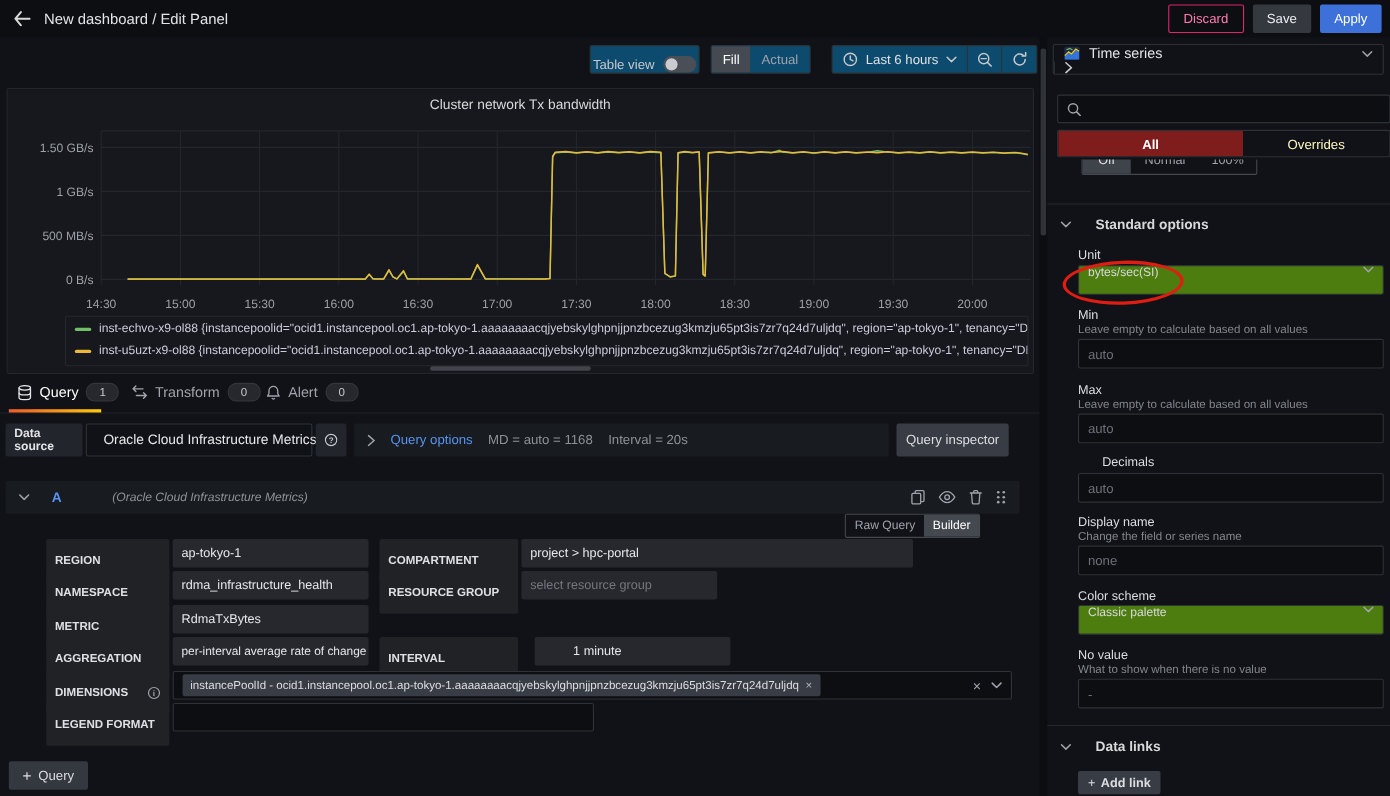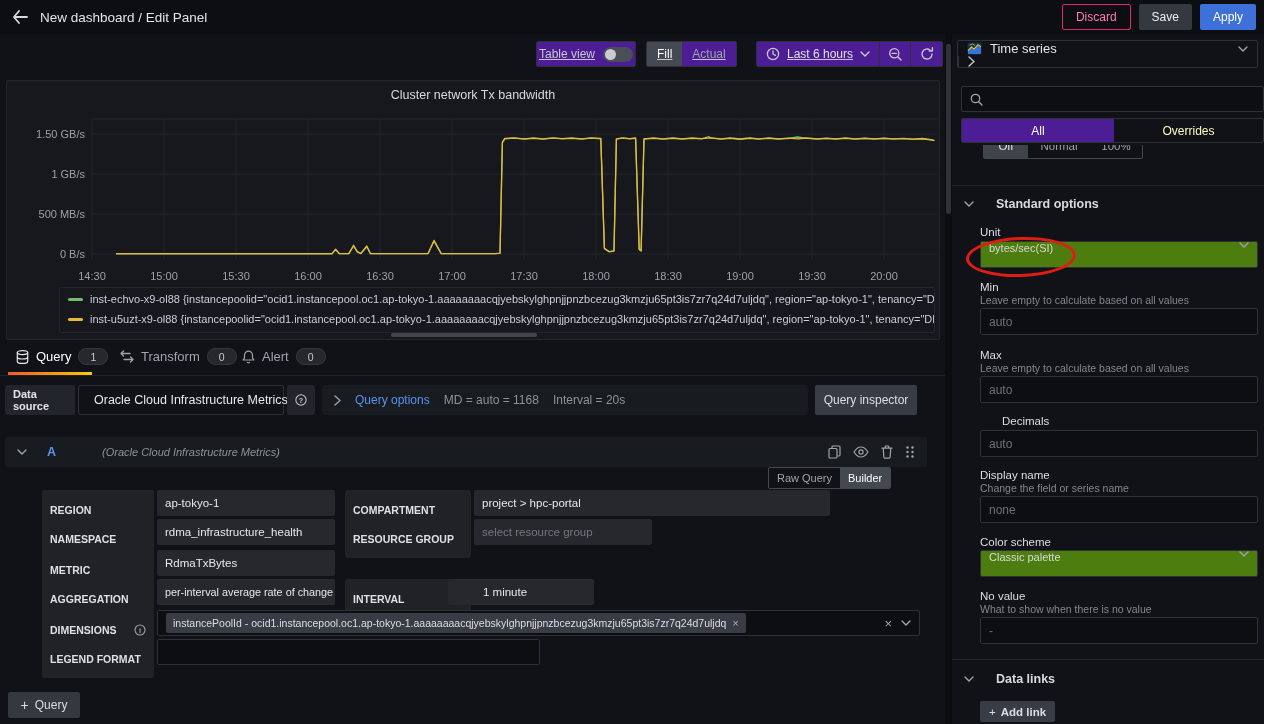--- a/index.html
+++ b/index.html
@@ -7,21 +7,21 @@
   .abs{position:absolute;}
   
   #topbar{position:absolute;left:0;top:0;width:1264px;height:34px;background:#0d0e12;display:flex;align-items:center;}
   #topbar .back{width:40px;text-align:center;font-size:17px;color:#d8d9da;cursor:pointer;}
   #topbar .ttl{font-size:13.5px;font-weight:500;color:#e3e4e8;}
   .btn{display:inline-flex;align-items:center;justify-content:center;height:26px;border-radius:2px;padding:0 13px;font-size:12px;cursor:pointer;box-sizing:border-box;}
   .btn-discard{border:1px solid #e0246e;color:#ff7daf;background:transparent;}
   .btn-save{background:#343940;color:#eceff2;}
   .btn-apply{background:#3d71d9;color:#ffffff;}
   
-  .tbox{border:1px solid #2c3235;border-radius:2px;background:#4c1d95;display:flex;align-items:center;box-sizing:border-box;height:26px;color:#c7c8cc;text-decoration:underline;}
+  .tbox{border:1px solid #2c3235;border-radius:2px;background:#0c4a6e;display:flex;align-items:flex-end;box-sizing:border-box;height:26px;color:#c7c8cc;}
   .seg{display:flex;align-items:center;height:100%;padding:0 10px;color:#9fa3ab;}
   .seg.on{background:#454a52;color:#fff;font-weight:500;}
   .toggle{width:30px;height:15px;background:#4a4e57;border-radius:8px;position:relative;margin-left:8px;}
   .toggle .knob{position:absolute;left:2px;top:2px;width:11px;height:11px;border-radius:50%;background:#c9cbd1;}
   .icnbtn{display:flex;align-items:center;justify-content:center;height:100%;cursor:pointer;}
   svg.ic{display:block;}
   
   #panel{position:absolute;left:6px;top:80px;width:934px;height:260px;background:#16181d;border:1px solid #23262b;border-radius:2px;box-sizing:border-box;}
   #panel .ptitle{position:absolute;left:0;top:7px;width:100%;text-align:center;font-size:12.5px;font-weight:500;color:#d8d9da;}
   #legendbox{position:absolute;left:52px;top:206px;width:874px;height:44px;border:1px solid #24272d;border-radius:2px;overflow:hidden;}
@@ -284,21 +284,21 @@
   <div class="fvalue" style="left:157px;top:519px;width:178px;">rdma_infrastructure_health</div>
   <div class="flabel" style="left:345px;top:519px;width:126px;">RESOURCE GROUP</div>
   <div class="fvalue ph" style="left:474px;top:519px;width:178px;">select resource group</div>
 
   <div class="flabel" style="left:42px;top:550px;width:112px;">METRIC</div>
   <div class="fvalue" style="left:157px;top:550px;width:178px;">RdmaTxBytes</div>
 
   <div class="flabel" style="left:42px;top:579px;width:112px;">AGGREGATION</div>
   <div class="fvalue" style="left:157px;top:579px;width:178px;font-size:10.8px;">per-interval average rate of change</div>
   <div class="flabel" style="left:345px;top:579px;width:126px;">INTERVAL</div>
-  <div class="fvalue" style="left:448px;top:579px;width:146px;padding-left:35px;">1 minute</div>
+  <div class="fvalue" style="left:486px;top:579px;width:178px;padding-left:35px;">1 minute</div>
 
   <div class="flabel" style="left:42px;top:610px;width:112px;justify-content:space-between;">
     <span>DIMENSIONS</span>
     <svg class="ic" width="12" height="12" viewBox="0 0 12 12">
         <circle cx="6" cy="6" r="5" stroke="#9fa3ab" stroke-width="1.1" fill="none"></circle>
         <text x="6" y="8.8" text-anchor="middle" font-size="7.5" fill="#9fa3ab" font-family="Liberation Sans">i</text>
       </svg>
   </div>
   <div class="finput" style="left:157px;top:610px;width:763px;display:flex;align-items:center;padding:0 8px;gap:8px;">
     <span class="tagpill">
@@ -345,21 +345,21 @@
   </div>
 
   <div class="abs obox" style="left:961px;top:86px;width:303px;height:26px;display:flex;align-items:center;gap:7px;padding:0 8px;background:#0d0e12;">
     <svg class="ic" width="13" height="13" viewBox="0 0 13 13">
         <circle cx="5.5" cy="5.5" r="4.2" stroke="#9fa3ab" stroke-width="1.3" fill="none"></circle>
         <path d="M8.7 8.7 L12 12" stroke="#9fa3ab" stroke-width="1.4" stroke-linecap="round"></path>
       </svg>
   </div>
 
   <div class="abs obox" style="left:961px;top:118px;width:303px;height:25px;display:flex;overflow:hidden;">
-    <div style="width:152px;display:flex;align-items:center;justify-content:center;background:#4c1d95;color:#fff;font-weight:400;cursor:pointer;">All</div>
+    <div style="width:168px;display:flex;align-items:center;justify-content:center;background:#7f1d1d;color:#fff;font-weight:700;cursor:pointer;">All</div>
     <div style="flex:1;display:flex;align-items:center;justify-content:center;color:#fef9c3;cursor:pointer;">Overrides</div>
   </div>
 
   <div class="abs" style="left:983px;top:145px;width:161px;height:16px;overflow:hidden;">
     <div style="position:absolute;left:0;top:-13px;height:27px;display:flex;border:1px solid #44474e;border-radius:2px;box-sizing:border-box;">
       <span style="display:flex;align-items:center;justify-content:center;width:44px;background:#3f434a;color:#e3e4e8;font-size:11.5px;">Off</span>
       <span style="display:flex;align-items:center;justify-content:center;width:62px;color:#9fa3ab;font-size:11.5px;">Normal</span>
       <span style="display:flex;align-items:center;justify-content:center;width:52px;color:#9fa3ab;font-size:11.5px;">100%</span>
     </div>
   </div>

